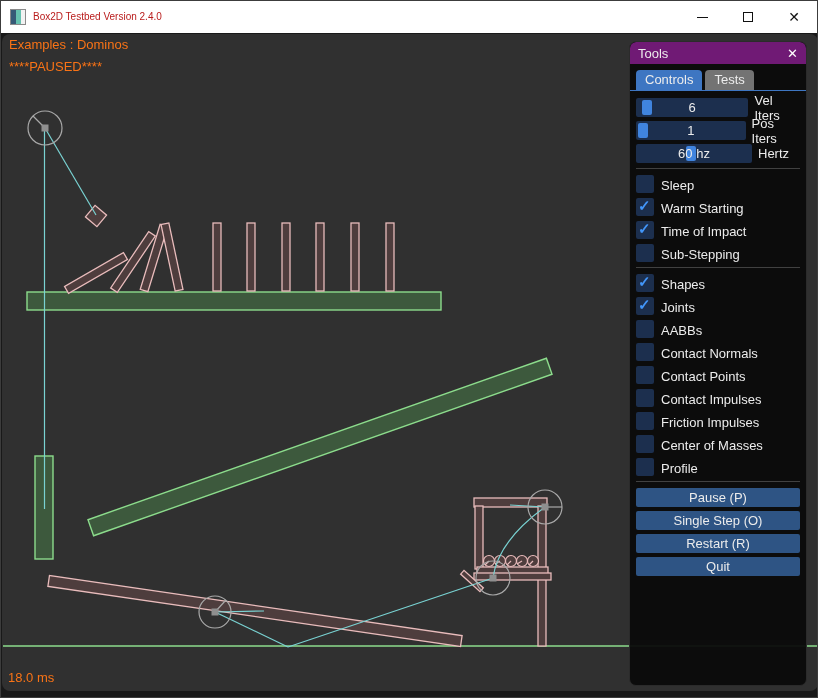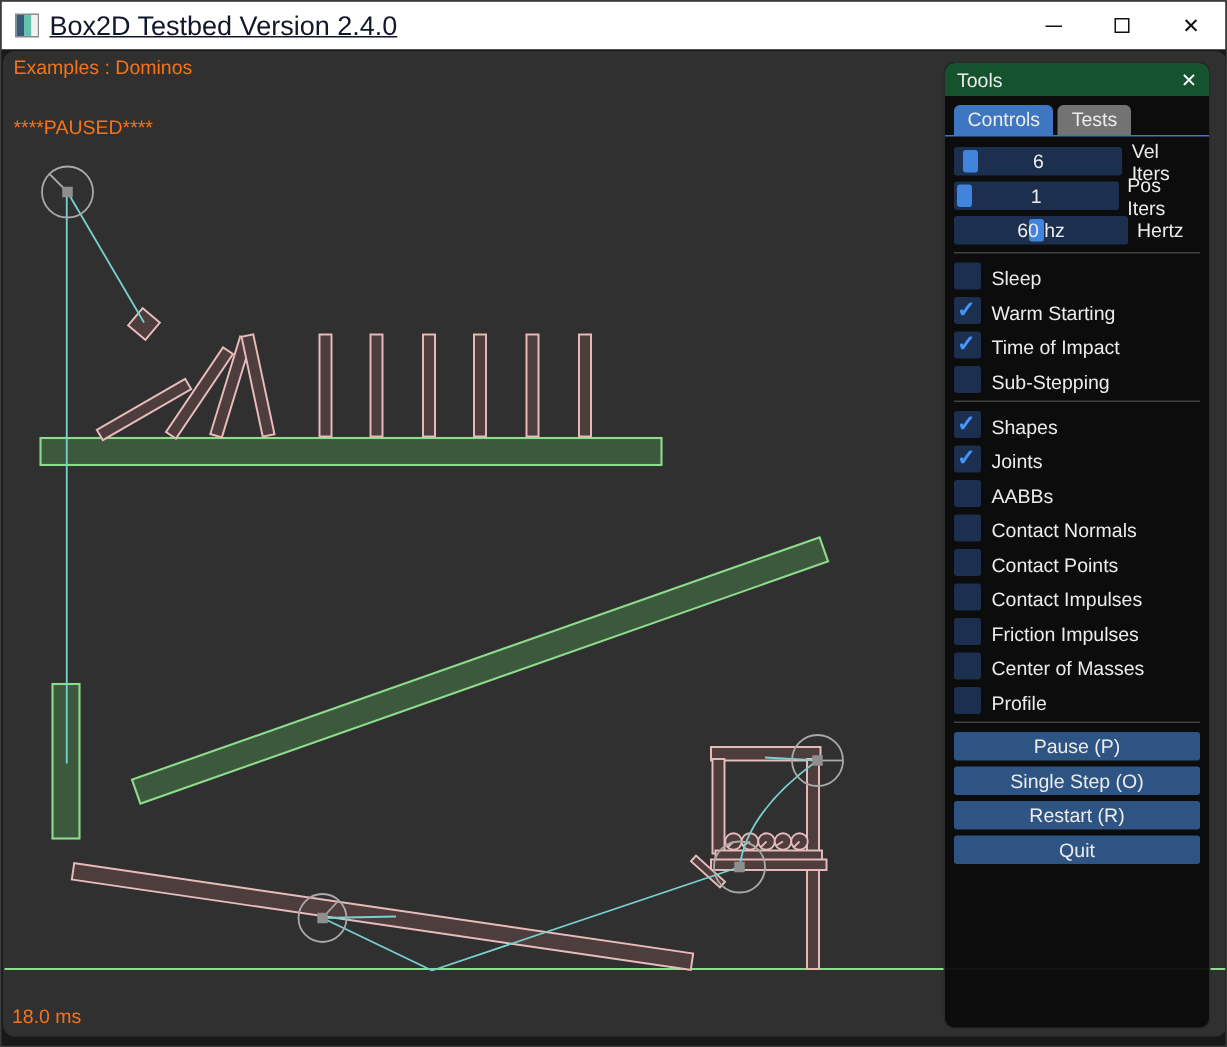--- a/index.html
+++ b/index.html
@@ -5,40 +5,40 @@
   * { margin:0; padding:0; box-sizing:border-box; }
   html,body { background:#555; }
   body { font-family:"Liberation Sans", sans-serif; }
   .window { position:relative; width:818px; height:698px; background:#191919; overflow:hidden; border:1px solid #3c3c3c; }
 
   
   .titlebar { position:relative; height:32px; background:#ffffff; display:flex; align-items:center; }
   .app-icon { position:absolute; left:9px; top:8px; width:16px; height:16px; border:1px solid #8a8a8a; background:#fff; display:flex; }
   .app-icon i { display:block; height:100%; }
   .app-icon .b1{ width:5px; background:#365a77; } .app-icon .b2{ width:5px; background:#66c2b0; } .app-icon .b3{ width:4px; background:#f2f2f2; }
-  .win-title { position:absolute; left:32px; top:0; line-height:32px; font-size:18px; color:#0f172a;text-decoration:underline; }
+  .win-title { position:absolute; left:32px; top:0; line-height:32px; font-size:10px; color:#b91c1c; }
   .win-btns { position:absolute; right:0; top:0; height:32px; display:flex; }
   .win-btn { width:46px; height:32px; display:flex; align-items:center; justify-content:center; font-size:14px; color:#111; cursor:default; }
   .glyph-min { display:block; width:11px; border-top:1px solid #111; }
   .glyph-max { display:block; width:10px; height:10px; border:1px solid #111; }
 
   
   .client { position:relative; width:818px; height:666px; background:#191919; }
   .canvas-bg { position:absolute; left:1px; top:1px; right:1px; bottom:8px; background:#303030; border-radius:8px; }
   svg.scene { position:absolute; left:0; top:0; }
   .hud { position:absolute; font-size:13px; color:#f97316; }
   .hud-example { left:8px; top:4px; }
-  .hud-paused  { left:8px; top:44px; }
+  .hud-paused  { left:8px; top:26px; }
   .hud-ms      { left:7px; top:637px; }
 
   
   .panel { position:absolute; left:628px; top:8px; width:178px; height:645px;
            background:rgba(11,11,11,0.95); border:1px solid #2b2b2b; border-radius:7px;
            color:#ececec; font-size:13px; overflow:hidden; }
-  .p-header { height:22px; background:#14532d; border-radius:6px 6px 0 0; display:flex; align-items:center; padding:0 8px; }
+  .p-header { height:22px; background:#701a75; border-radius:6px 6px 0 0; display:flex; align-items:center; padding:0 8px; }
   .p-title { flex:1; }
   .p-close { color:#fff; font-size:13px; cursor:default; }
   .p-body { padding:6px; }
   .tabs { display:flex; gap:3px; margin-top:0; }
   .tab { padding:2px 9px 3px; border-radius:4px 4px 0 0; background:#737373; cursor:default; }
   .tab.active { background:#3e76c2; }
   .tab-line { height:1px; background:#3e76c2; margin:0 -6px 7px -6px; }
 
   .slider-row { display:flex; align-items:center; height:19px; margin-bottom:4px; }
   .slider-track { position:relative; width:116px; height:19px; background:#1c2f4e; border-radius:2px; }

